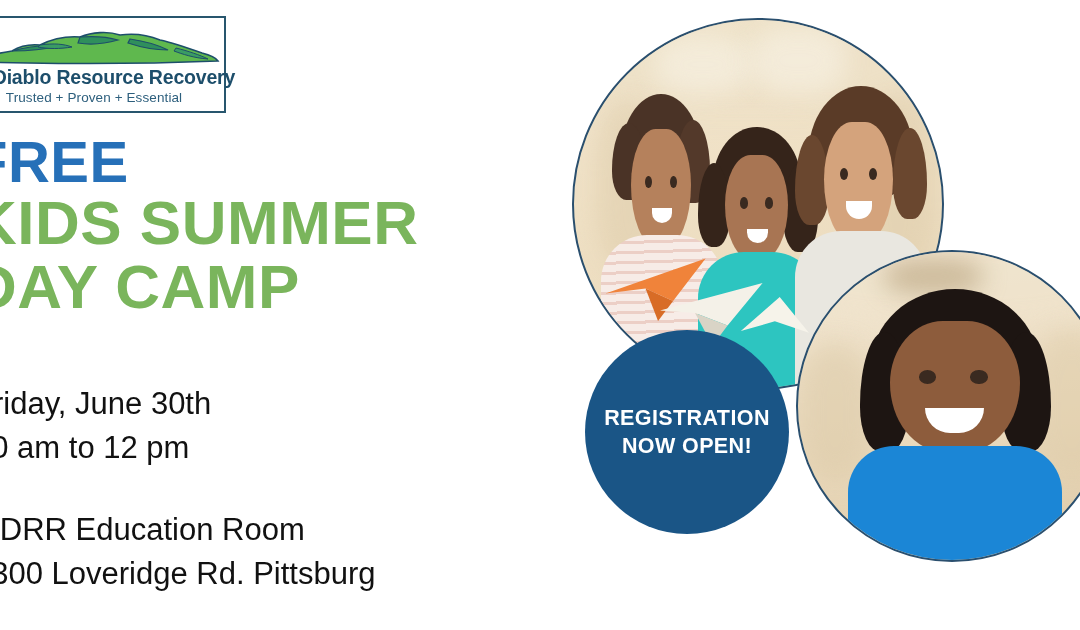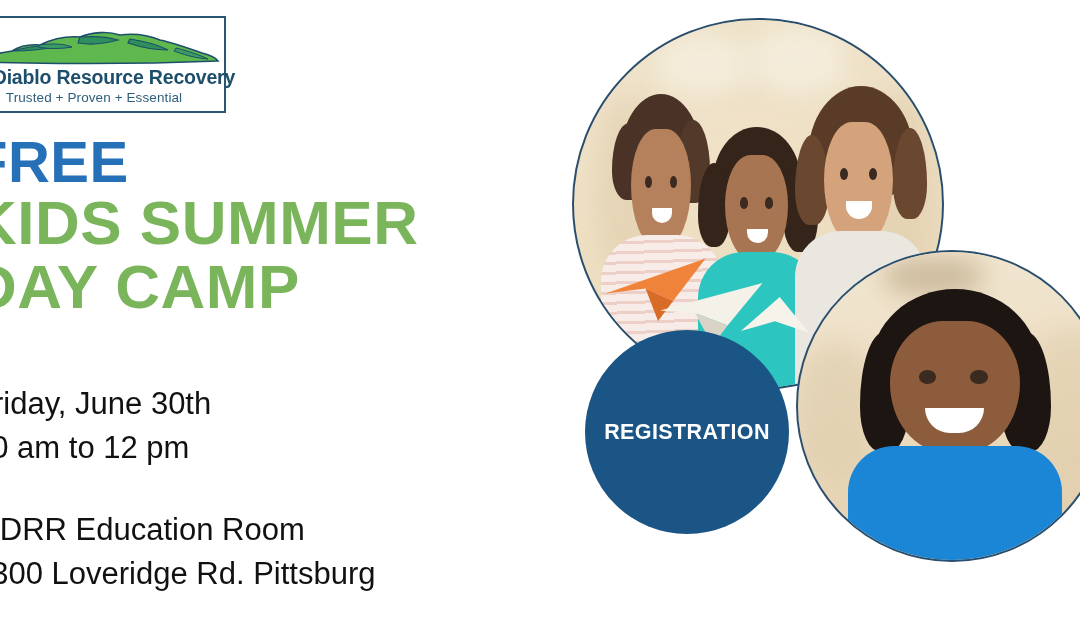--- a/index.html
+++ b/index.html
@@ -297,15 +297,16 @@
         <div class="eye" style="left:31%;top:30%;width:9%;height:5%;"></div>
         <div class="eye" style="left:58%;top:30%;width:9%;height:5%;"></div>
         <div class="smile" style="left:34%;top:44%;width:31%;height:9%;"></div>
         <div class="torso" style="left:-6%;top:58%;width:112%;height:42%;background:#1b86d6;"></div>
       </div>
     </div>
   </div>
 
   <div class="badge">
     <div class="badge-line">REGISTRATION</div>
+    <div class="badge-line">NOW OPEN!</div>
   </div>
 
 </div>
 
 </body></html>

